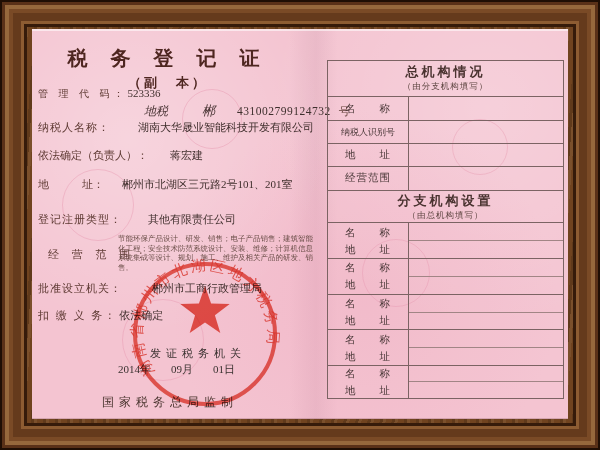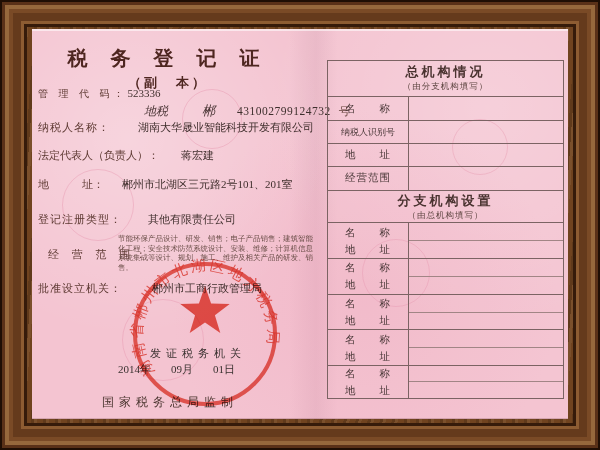--- a/index.html
+++ b/index.html
@@ -101,21 +101,21 @@
       <span class="num" style="margin-left:22px;">431002799124732</span>
       <span class="label" style="margin-left:8px;font-size:11px;">号</span>
     </div>
 
     <div class="abs row" style="left:6px;top:91px;">
       <span class="label" style="font-size:11px;letter-spacing:1px;">纳税人名称：</span>
       <span class="value" style="margin-left:28px;">湖南大华晟业智能科技开发有限公司</span>
     </div>
 
     <div class="abs row" style="left:6px;top:119px;">
-      <span class="label" style="font-size:11px;">法定代表人（负责人）：</span>
+      <span class="label" style="font-size:11px;">依法确定（负责人）：</span>
       <span class="value" style="margin-left:22px;">蒋宏建</span>
     </div>
 
     <div class="abs row" style="left:6px;top:148px;">
       <span class="label" style="font-size:11px;">地　　　址：</span>
       <span class="value" style="margin-left:18px;">郴州市北湖区三元路2号101、201室</span>
     </div>
 
     <div class="abs row" style="left:6px;top:183px;">
       <span class="label" style="font-size:11px;letter-spacing:1px;">登记注册类型：</span>
@@ -123,20 +123,24 @@
     </div>
 
     <div class="abs label" style="left:16px;top:218px;font-size:11px;letter-spacing:5px;">经 营 范 围：</div>
     <div class="abs scope-text" style="left:86px;top:205px;">节能环保产品设计、研发、销售；电子产品销售；建筑智能化工程；安全技术防范系统设计、安装、维修；计算机信息系统集成等设计、规划、施工、维护及相关产品的研发、销售。</div>
 
     <div class="abs row" style="left:6px;top:252px;">
       <span class="label" style="font-size:11px;letter-spacing:1px;">批准设立机关：</span>
       <span class="value" style="margin-left:30px;">郴州市工商行政管理局</span>
     </div>
 
+    <div class="abs row" style="left:6px;top:279px;">
+      <span class="label" style="font-size:11px;letter-spacing:2px;">扣 缴 义 务：</span>
+      <span class="value" style="margin-left:2px;">依法确定</span>
+    </div>
 
     <div class="abs issuing" style="left:118px;top:317px;">发证税务机关</div>
 
     <div class="abs row datebits" style="left:86px;top:333px;">
       <span>2014年</span>
       <span>09月</span>
       <span>01日</span>
     </div>
 
     <div class="abs footerline">国家税务总局监制</div>

